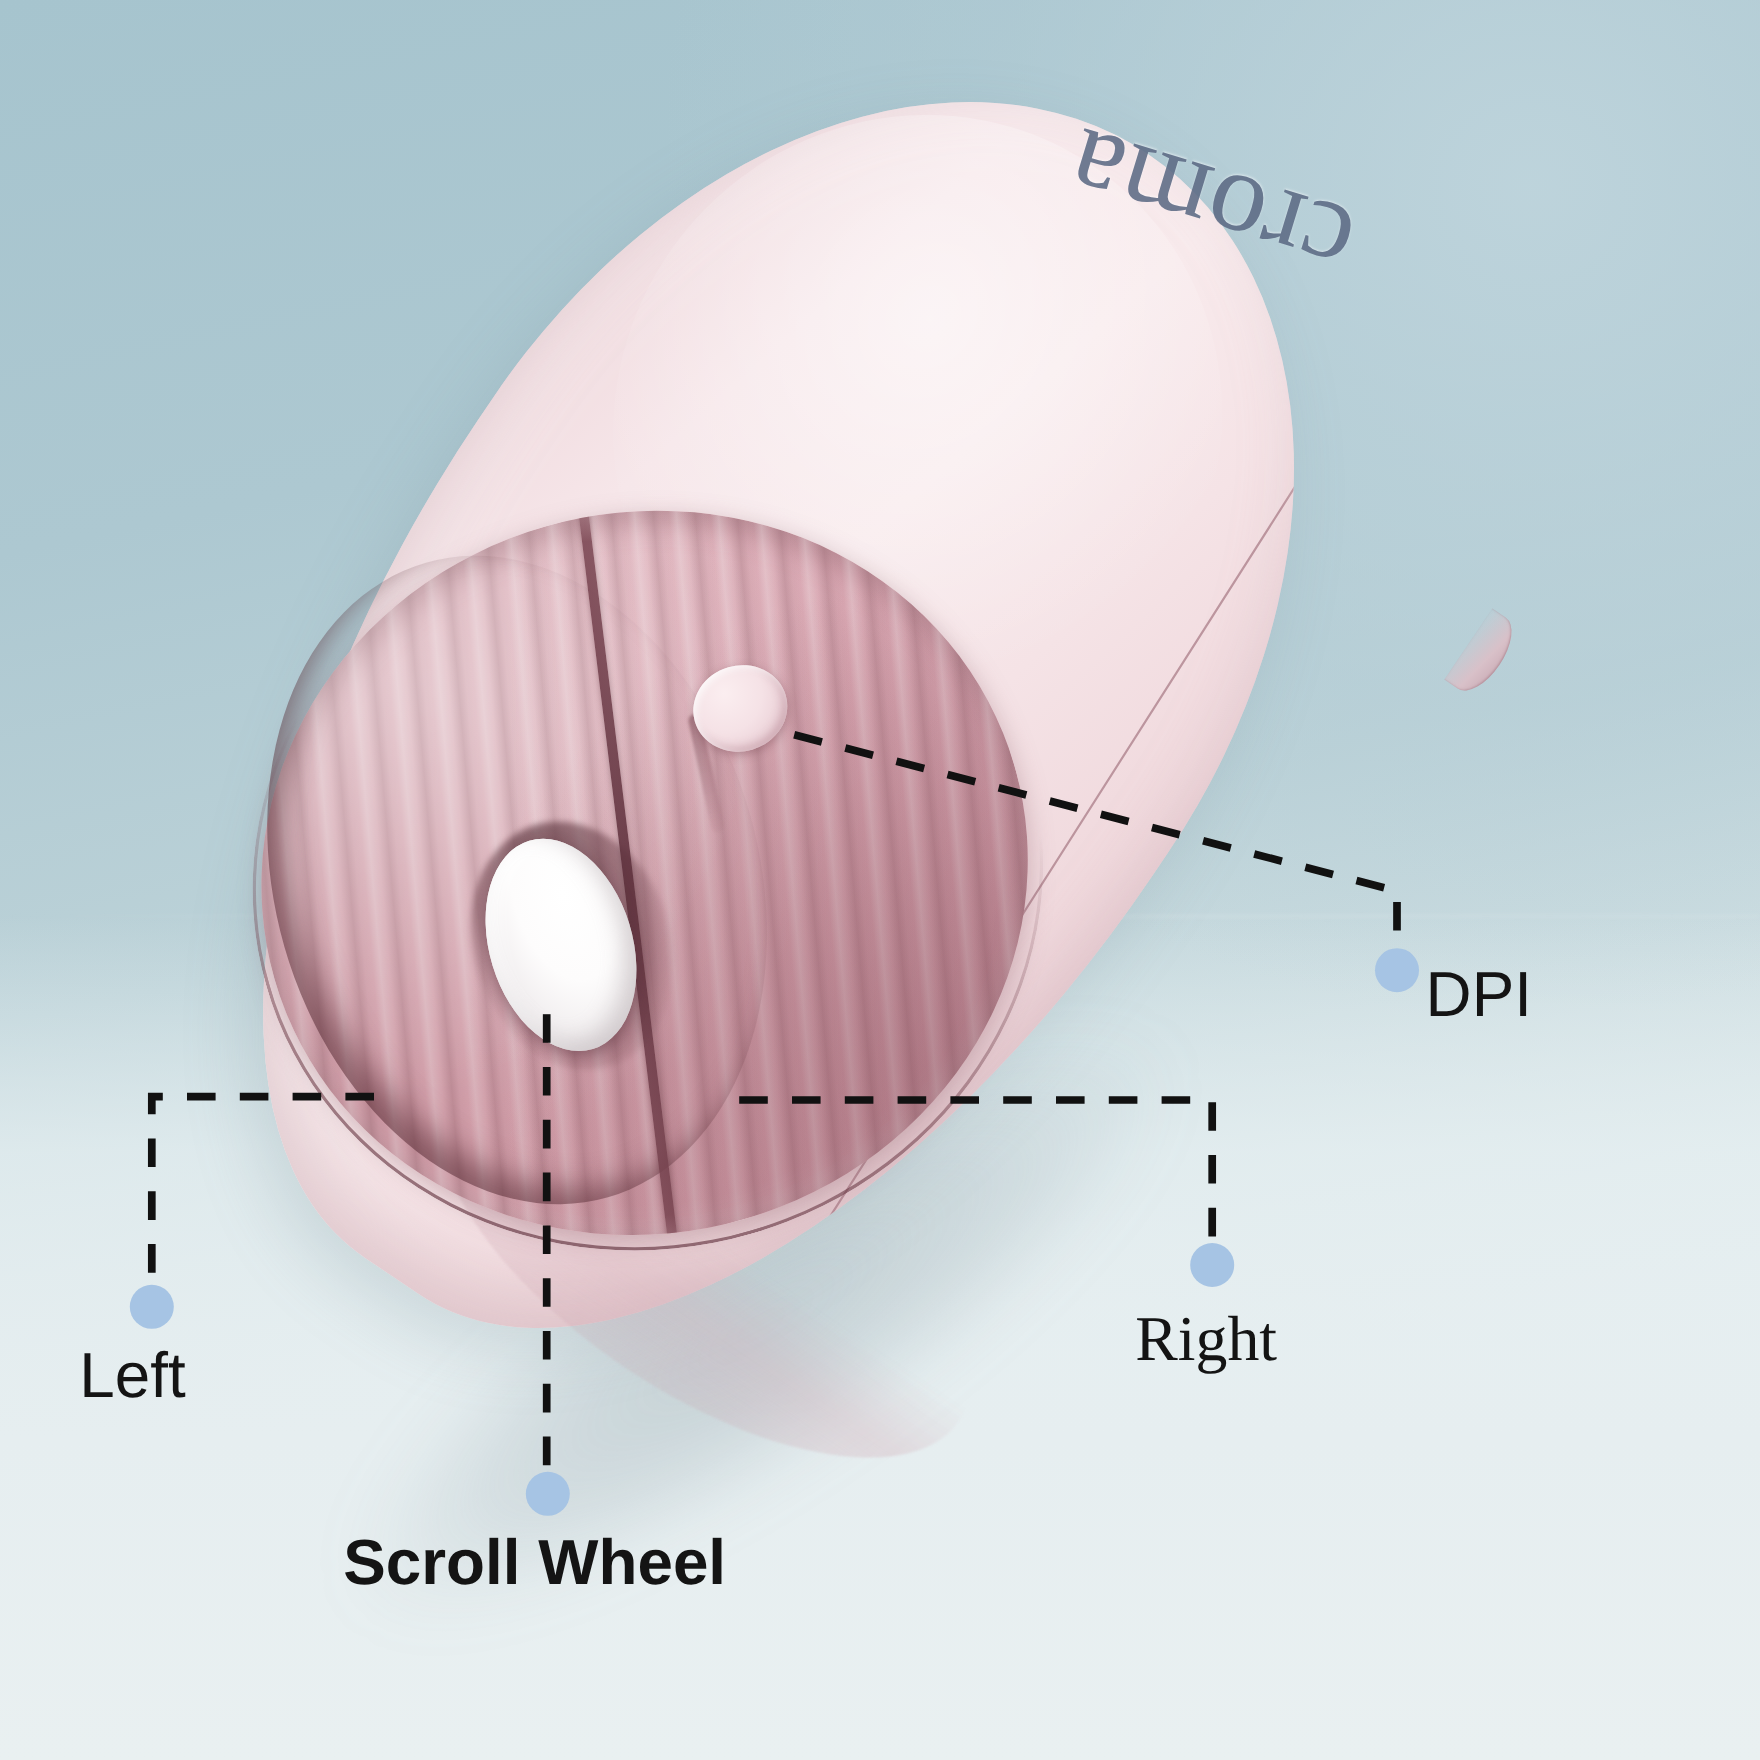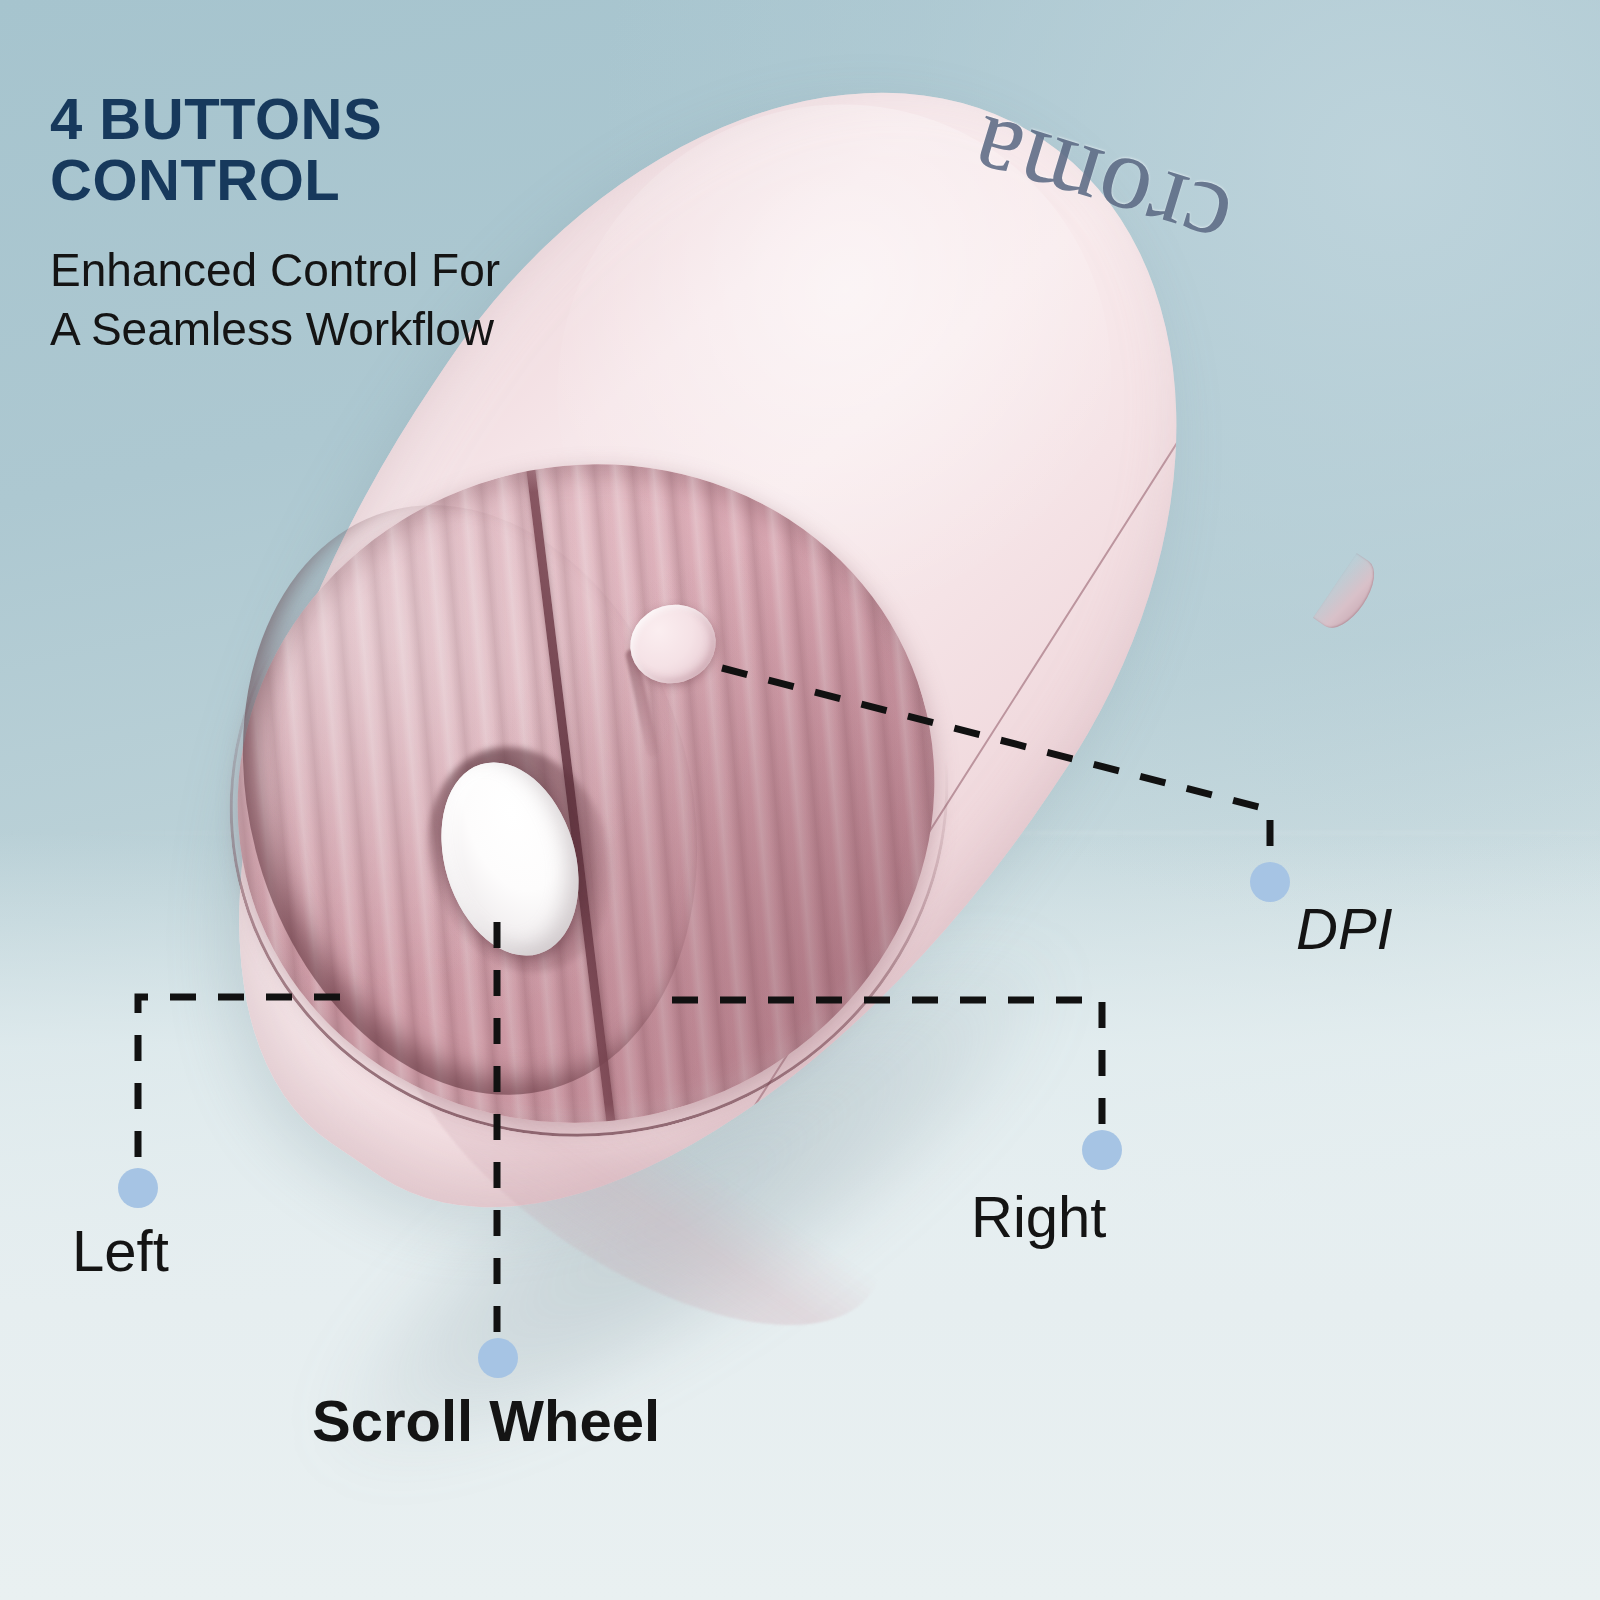--- a/index.html
+++ b/index.html
@@ -395,29 +395,19 @@
 
       <path d="M 497 922 L 497 1338"></path>
     </g>
   </svg>
 
   <div class="dot" style="left:1250px; top:862px;"></div>
   <div class="dot" style="left:1082px; top:1130px;"></div>
   <div class="dot" style="left:118px;  top:1168px;"></div>
   <div class="dot" style="left:478px;  top:1338px;"></div>
 
-  <div class="callout-label" style="left:1296px; top:900px;font-style:italic;">DPI</div>
-  <div class="callout-label" style="left:971px; top:1188px;">Right</div>
+  <div class="callout-label" style="left:1296px; top:876px;">DPI</div>
+  <div class="callout-label" style="left:1032px; top:1188px;font-family:Liberation Serif, serif;">Right</div>
   <div class="callout-label" style="left:72px; top:1222px;">Left</div>
   <div class="callout-label" style="left:312px; top:1392px;font-weight:bold;">Scroll Wheel</div>
 
-  <div class="headline">
-    <h1>
-      <span>4 BUTTONS</span><br>
-      <span>CONTROL</span>
-    </h1>
-    <p>
-      <span>Enhanced Control For</span><br>
-      <span>A Seamless Workflow</span>
-    </p>
-  </div>
 
 </div>
 
 </body></html>

